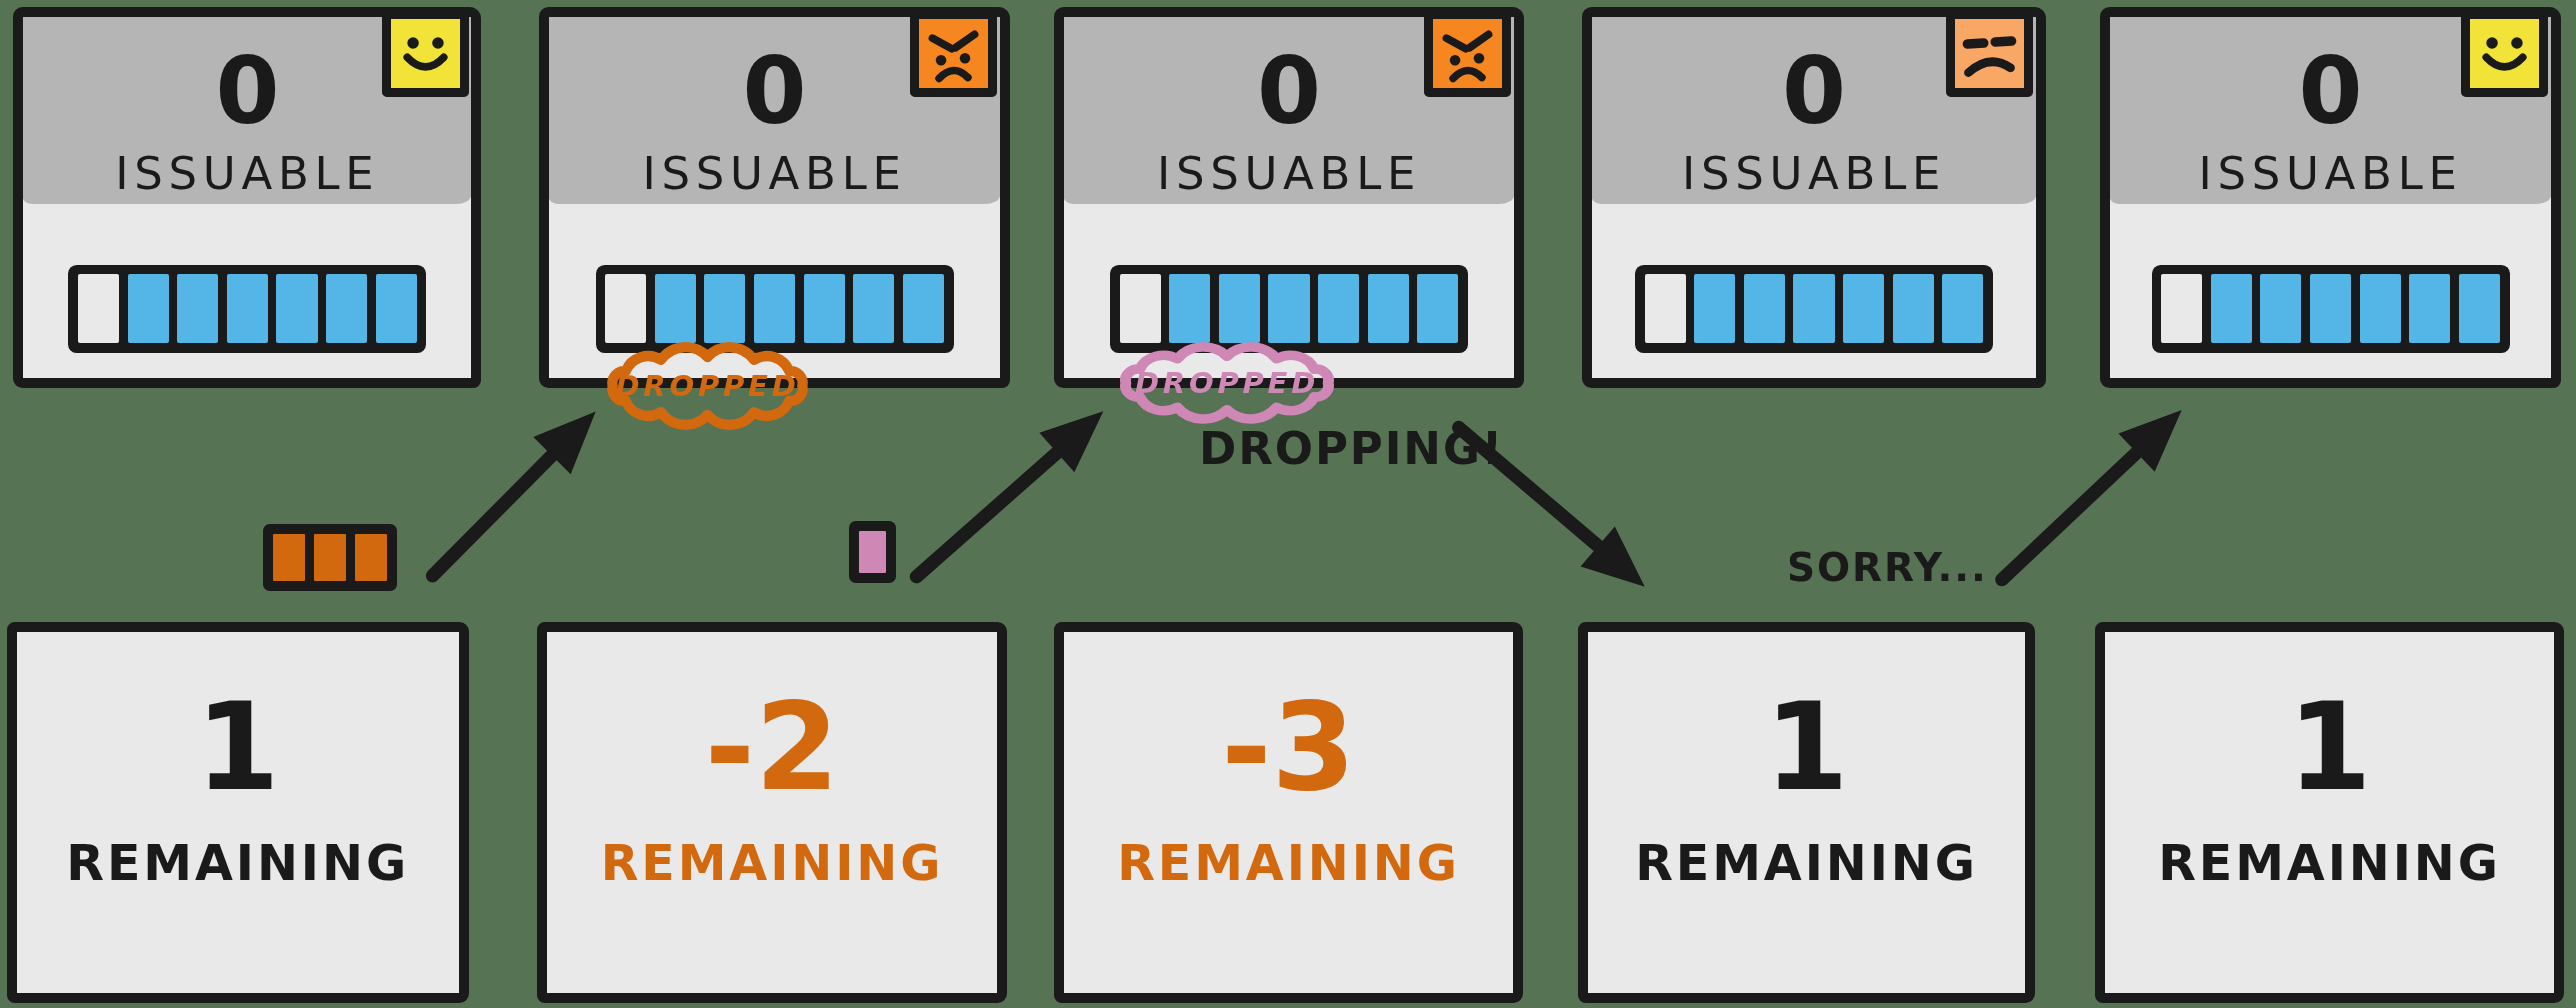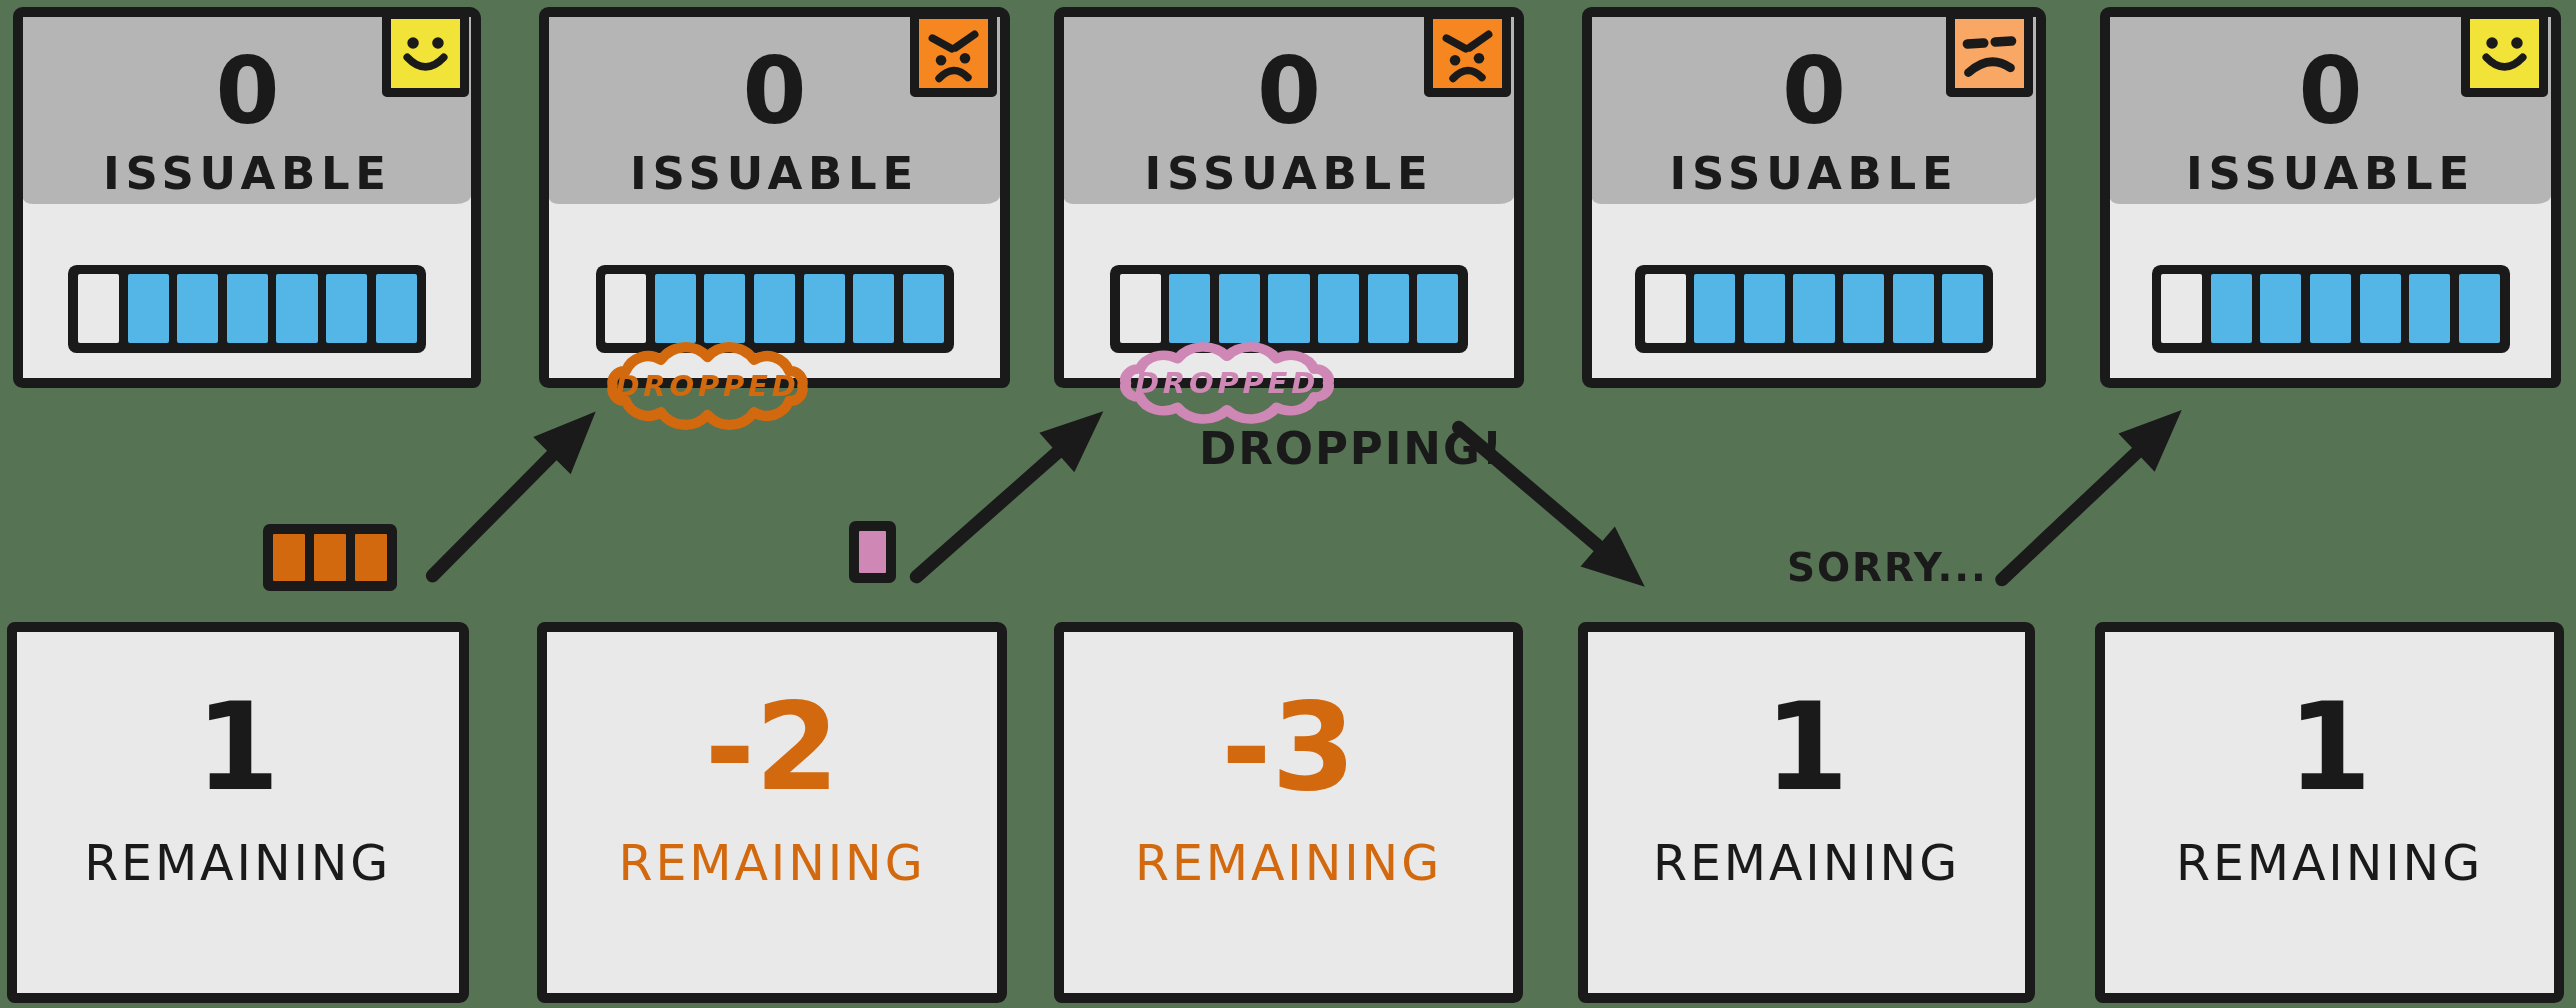--- a/index.html
+++ b/index.html
@@ -5,35 +5,35 @@
   html,body{margin:0;padding:0;}
   body{font-family:"DejaVu Sans","Liberation Sans",sans-serif;}
   .stage{position:relative;width:2576px;height:1008px;overflow:hidden;}
 
   
   .top-card{position:absolute;top:6.7px;height:381px;background:#e9e9e9;
     border:10.5px solid #1a1a1a;border-radius:9.6px 11.5px 7.7px 9.6px;box-sizing:border-box;}
   .card-header{position:relative;height:187px;background:#b5b5b5;
     border-radius:0 0 15.3px 9.6px / 0 0 8.6px 5.7px;text-align:center;}
   .issuable-value{padding-top:29px;font-size:92px;line-height:1;font-weight:bold;color:#1a1a1a;}
-  .issuable-label{margin-top:9.6px;font-size:45px;font-weight:bold;letter-spacing:5.7px;color:#1a1a1a;}
+  .issuable-label{margin-top:9.6px;font-size:45px;font-weight:normal;letter-spacing:5.7px;color:#1a1a1a;}
   .face-box{position:absolute;top:-6.7px;right:2.9px;width:69px;height:69px;
     border:9.6px solid #1a1a1a;border-radius:4.8px;}
   .face-box svg{display:block;width:100%;height:100%;}
   .bar{position:absolute;left:50%;transform:translateX(-50%);bottom:25px;
     width:358px;height:88px;background:#1a1a1a;border-radius:8.6px;
     padding:9.6px;display:flex;gap:8.6px;box-sizing:border-box;}
   .bar-cell{flex:1;border-radius:1.9px;}
 
   
   .bottom-card{position:absolute;top:622px;height:381px;background:#e9e9e9;
     border:10.5px solid #1a1a1a;border-radius:7.7px 9.6px 9.6px 7.7px;box-sizing:border-box;
     display:flex;flex-direction:column;align-items:center;}
   .remaining-value{margin-top:55px;font-size:121px;line-height:1;font-weight:bold;}
-  .remaining-label{margin-top:27px;font-size:49px;font-weight:normal;letter-spacing:2.9px;}
+  .remaining-label{margin-top:27px;font-size:49px;font-weight:bold;letter-spacing:2.9px;}
 
   
   .badge{position:absolute;display:flex;align-items:center;justify-content:center;}
   .badge .cloud{position:absolute;left:0;top:0;width:100%;height:100%;overflow:visible;}
   .badge .cloud path{fill:none;stroke:currentColor;stroke-width:11;stroke-linejoin:round;}
   .badge-label{position:relative;font-size:29px;font-weight:bold;letter-spacing:3.8px;font-style:italic;}
 
   
   .mini-block{position:absolute;background:#1a1a1a;border-radius:6.7px;
     padding:9.6px;display:flex;gap:8.6px;box-sizing:border-box;}

